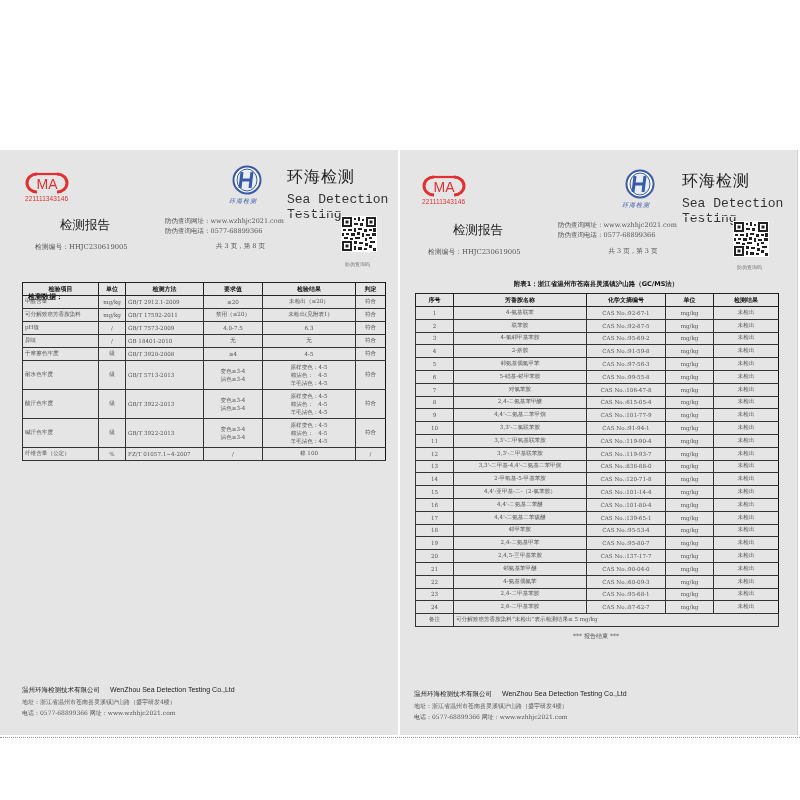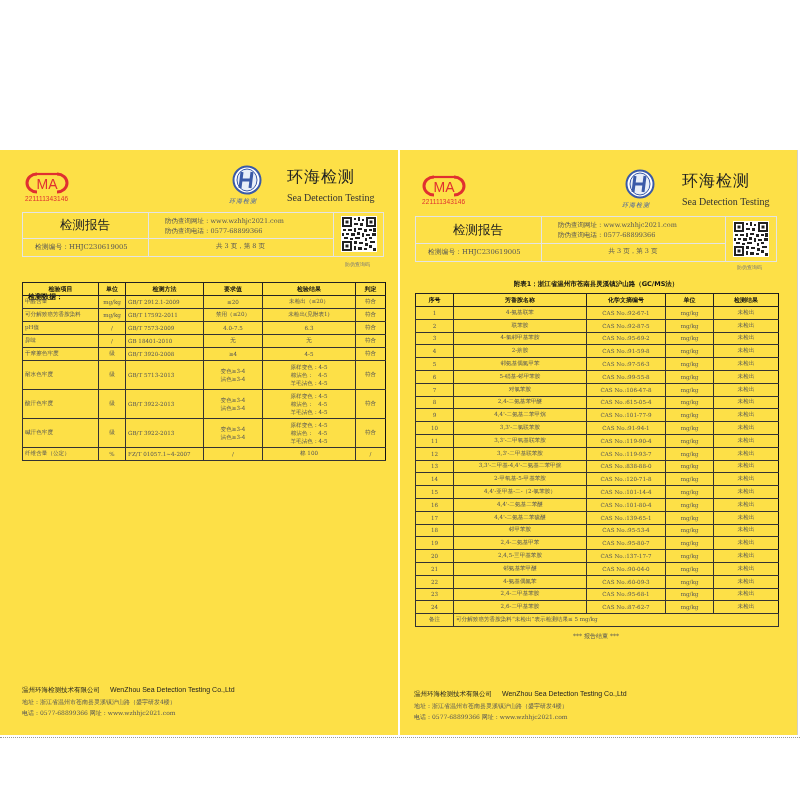--- a/index.html
+++ b/index.html
@@ -1,30 +1,30 @@
 <!DOCTYPE html>
 <html><head>
 <meta charset="utf-8">
 <style>
   * { box-sizing: border-box; margin: 0; padding: 0; }
   html, body { width: 800px; height: 800px; background: #ffffff; overflow: hidden; }
   body { position: relative; font-family: "DejaVu Serif", "Liberation Serif", serif; color: #444; }
-  .page { position: absolute; top: 150px; height: 585px; background: #fde047; }
+  .page { position: absolute; top: 150px; height: 585px; background: #e5e5e5; }
   #page-left { left: 0; width: 398px; }
   #page-right { left: 400px; width: 398px; border-right: 1px solid #cfcfcf; }
   .dotted-edge { position: absolute; left: 0; top: 737px; width: 800px; height: 0; border-top: 1px dotted #999; }
 
   .ma-logo { position: absolute; width: 44px; height: 22px; }
   .ma-logo svg { display: block; }
   .ma-number { position: absolute; font-family: "Liberation Sans", sans-serif; font-size: 6.5px; color: #e03030; letter-spacing: 0.1px; }
 
   .brand-emblem { position: absolute; width: 30px; height: 30px; }
   .brand-sub { position: absolute; font-size: 6px; color: #3a5aa8; font-style: italic; letter-spacing: 1px; }
   .brand-cn { position: absolute; font-family: "DejaVu Sans", sans-serif; font-size: 16px; color: #222; letter-spacing: 1px; }
-  .brand-en { position: absolute; font-family: Liberation Serif, serif; font-size: 10px; color: #333; }
+  .brand-en { position: absolute; font-family: Liberation Mono, monospace; font-size: 13px; color: #333; }
 
   .hdr-box { position: absolute; border: 1px solid #e4e4e4; }
   .hdr-title { position: absolute; font-family: "DejaVu Sans", sans-serif; font-size: 12.5px; color: #222; text-align: center; }
   .hdr-small { position: absolute; font-size: 6.5px; color: #555; white-space: nowrap; }
   .hdr-line { position: absolute; background: #e4e4e4; }
   .qr { position: absolute; width: 36px; height: 36px; }
   .qr-label { position: absolute; font-size: 5px; color: #777; white-space: nowrap; }
 
   .section-label { position: absolute; font-family: "DejaVu Sans", sans-serif; font-weight: bold; font-size: 7px; color: #111; }
 

